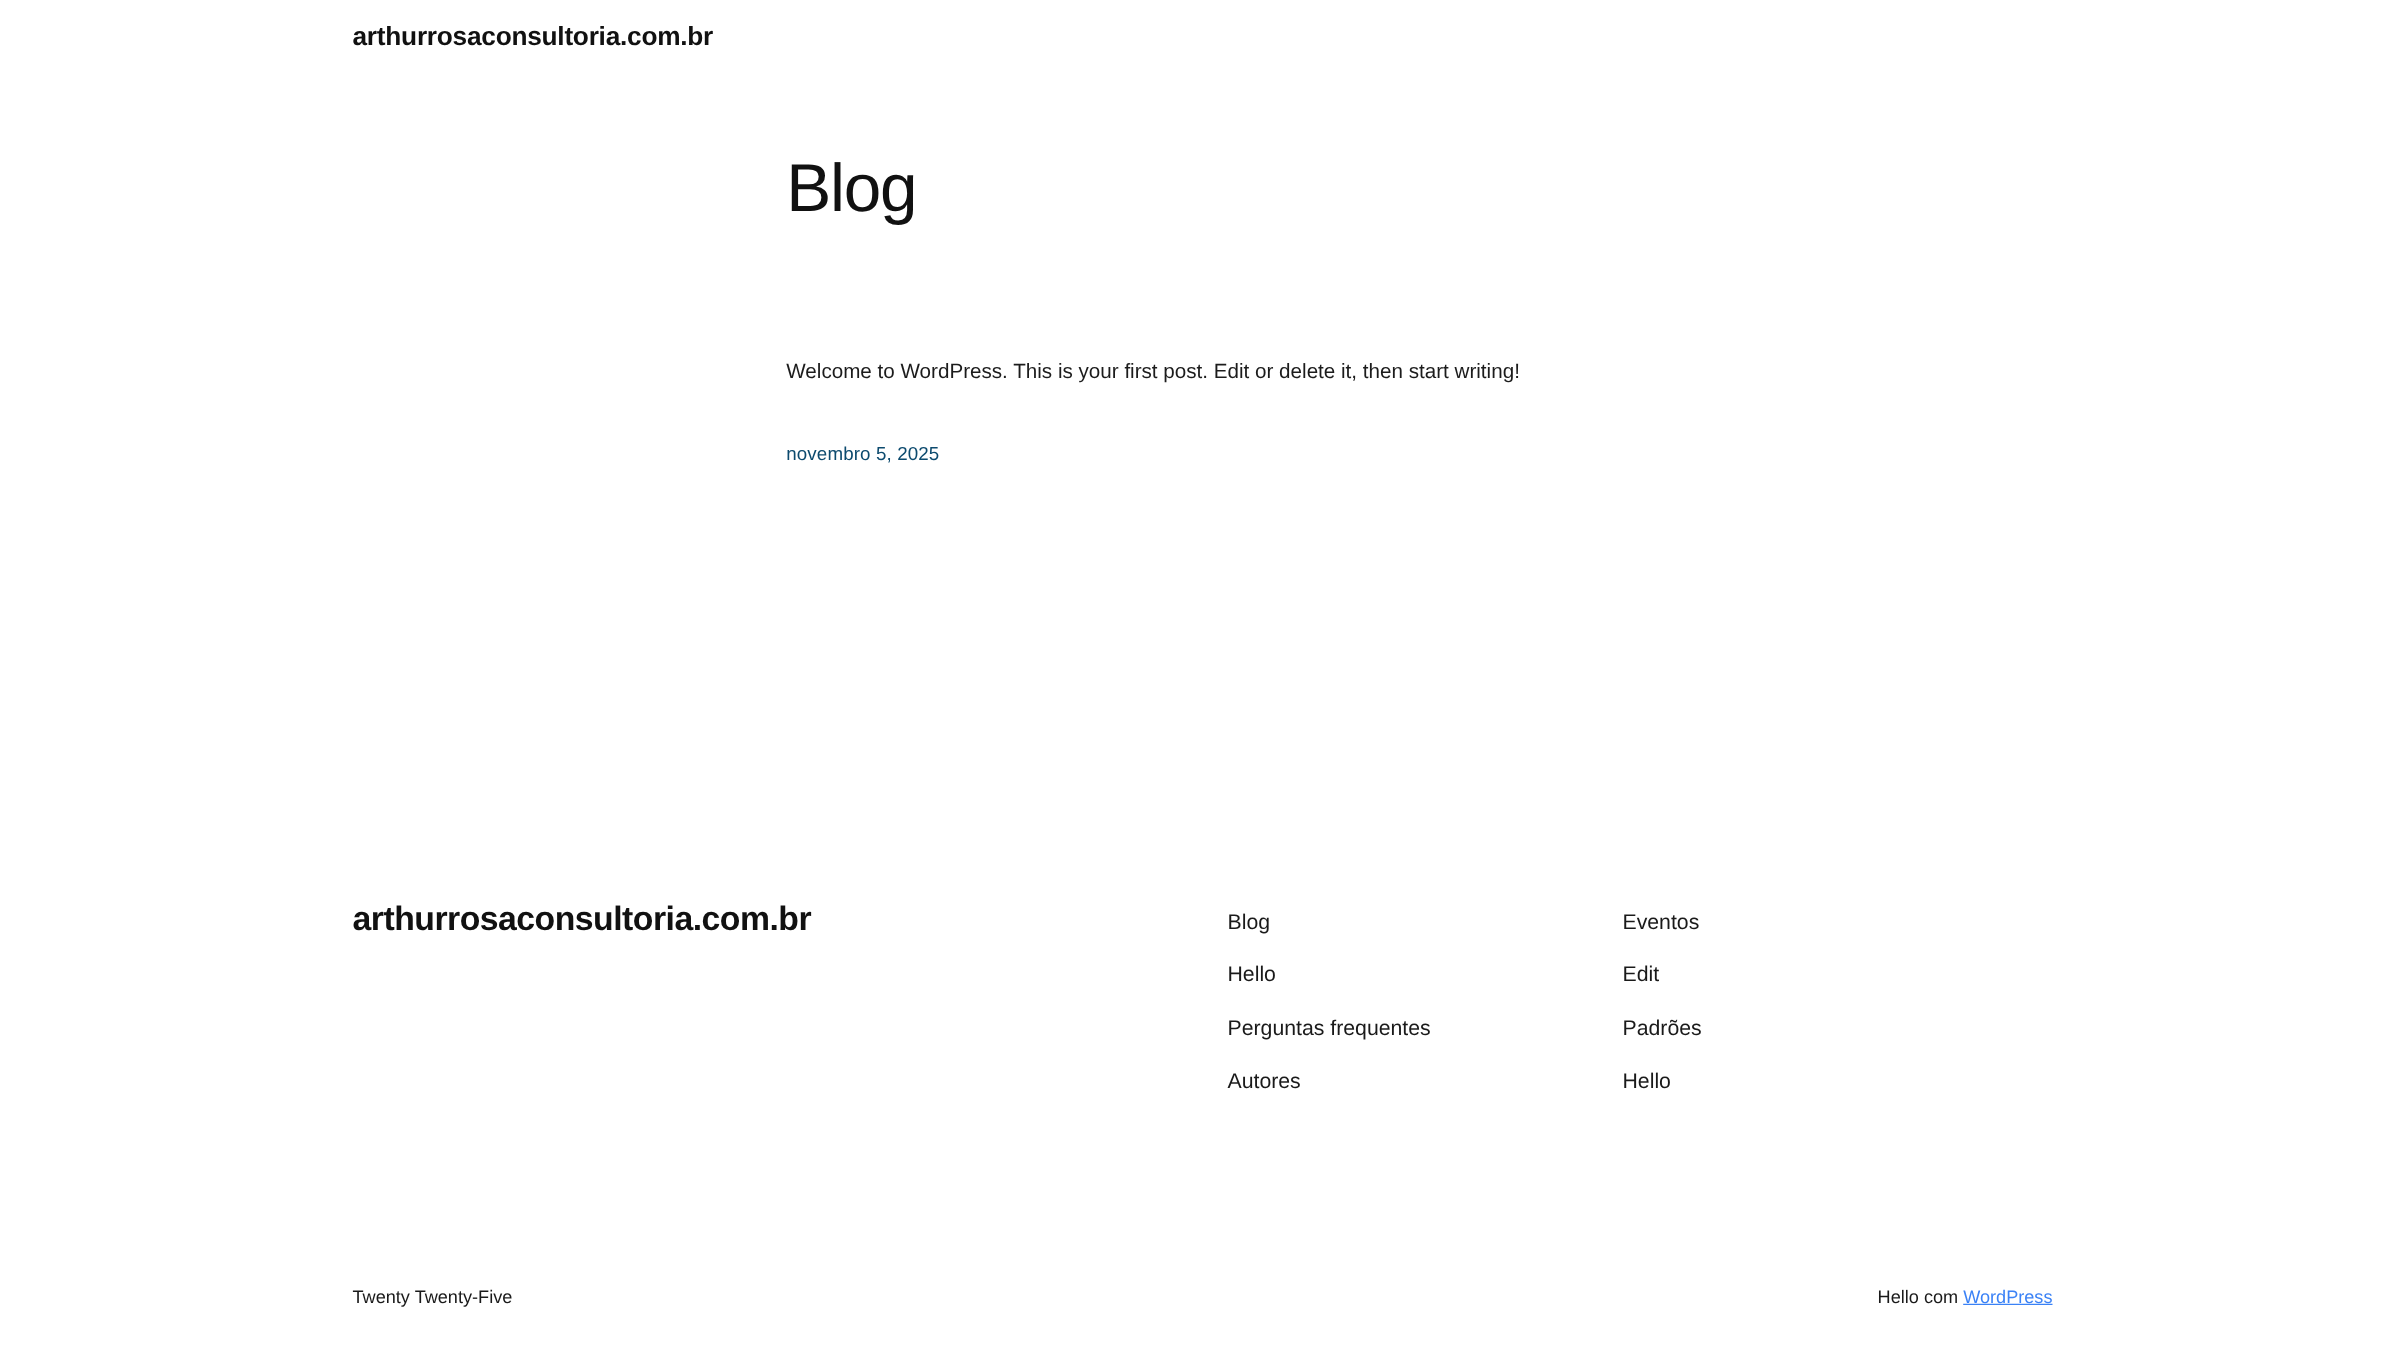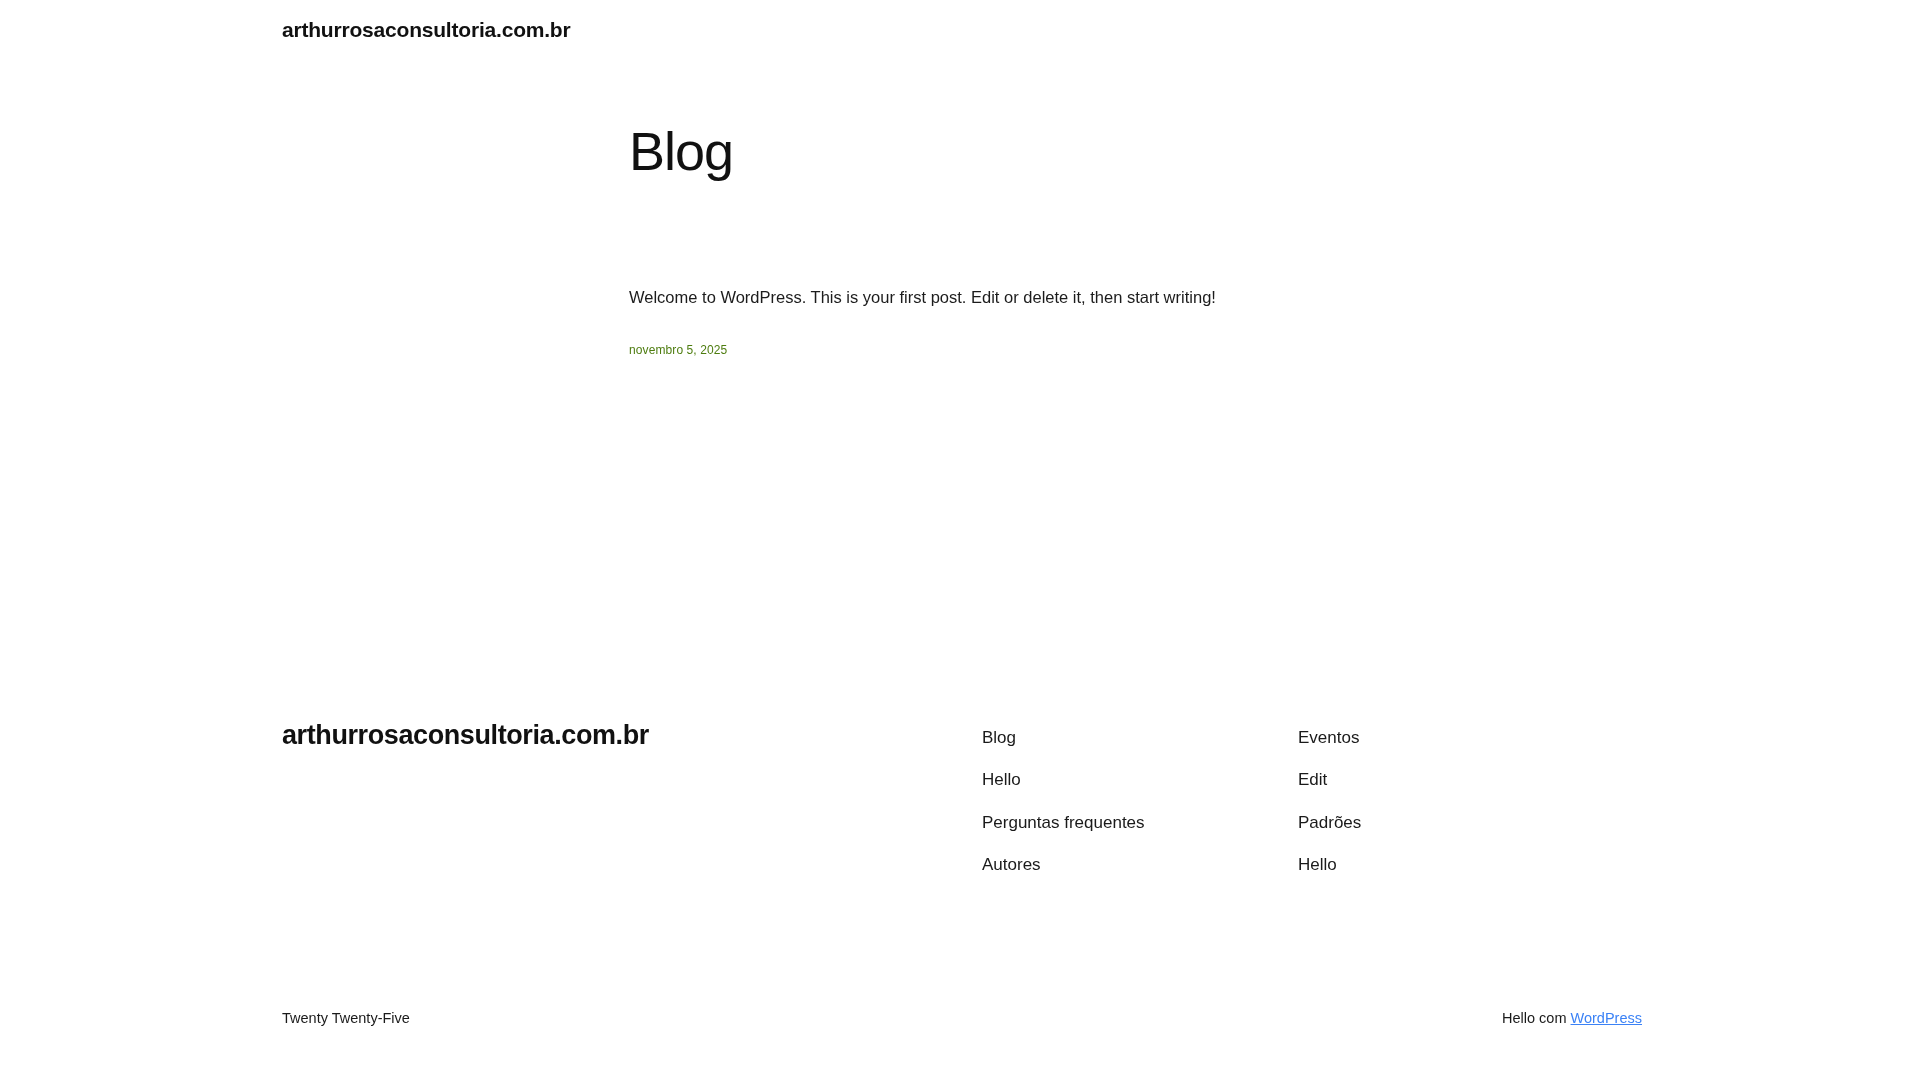--- a/index.html
+++ b/index.html
@@ -66,23 +66,23 @@
     margin: 0 0 0 0;
     color: #111111;
   }
   .post-excerpt {
     font-size: 16.5px;
     line-height: 1.55;
     margin: 20px 0 7px 0;
     color: #1c1c1c;
   }
   .post-date {
-    font-size: 12px;
-    color: #4d7c0f;
-    margin-top: 32px;
+    font-size: 15px;
+    color: #0c4a6e;
+    margin-top: 44px;
     letter-spacing: 0.1px;
   }
 
   
   .site-footer {
     position: absolute;
     top: 718px;
     left: 282px;
     width: 1360px;
   }
@@ -114,21 +114,21 @@
   }
   .footer-link {
     font-size: 17px;
     color: #1a1a1a;
     text-decoration: none;
     line-height: 1.2;
   }
 
   .footer-bottom {
     position: absolute;
-    top: 292px;
+    top: 312px;
     left: 0;
     width: 1360px;
     display: flex;
     justify-content: space-between;
     align-items: flex-start;
     font-size: 14.5px;
     color: #1a1a1a;
   }
   .credit a {
     color: #3b82f6;

